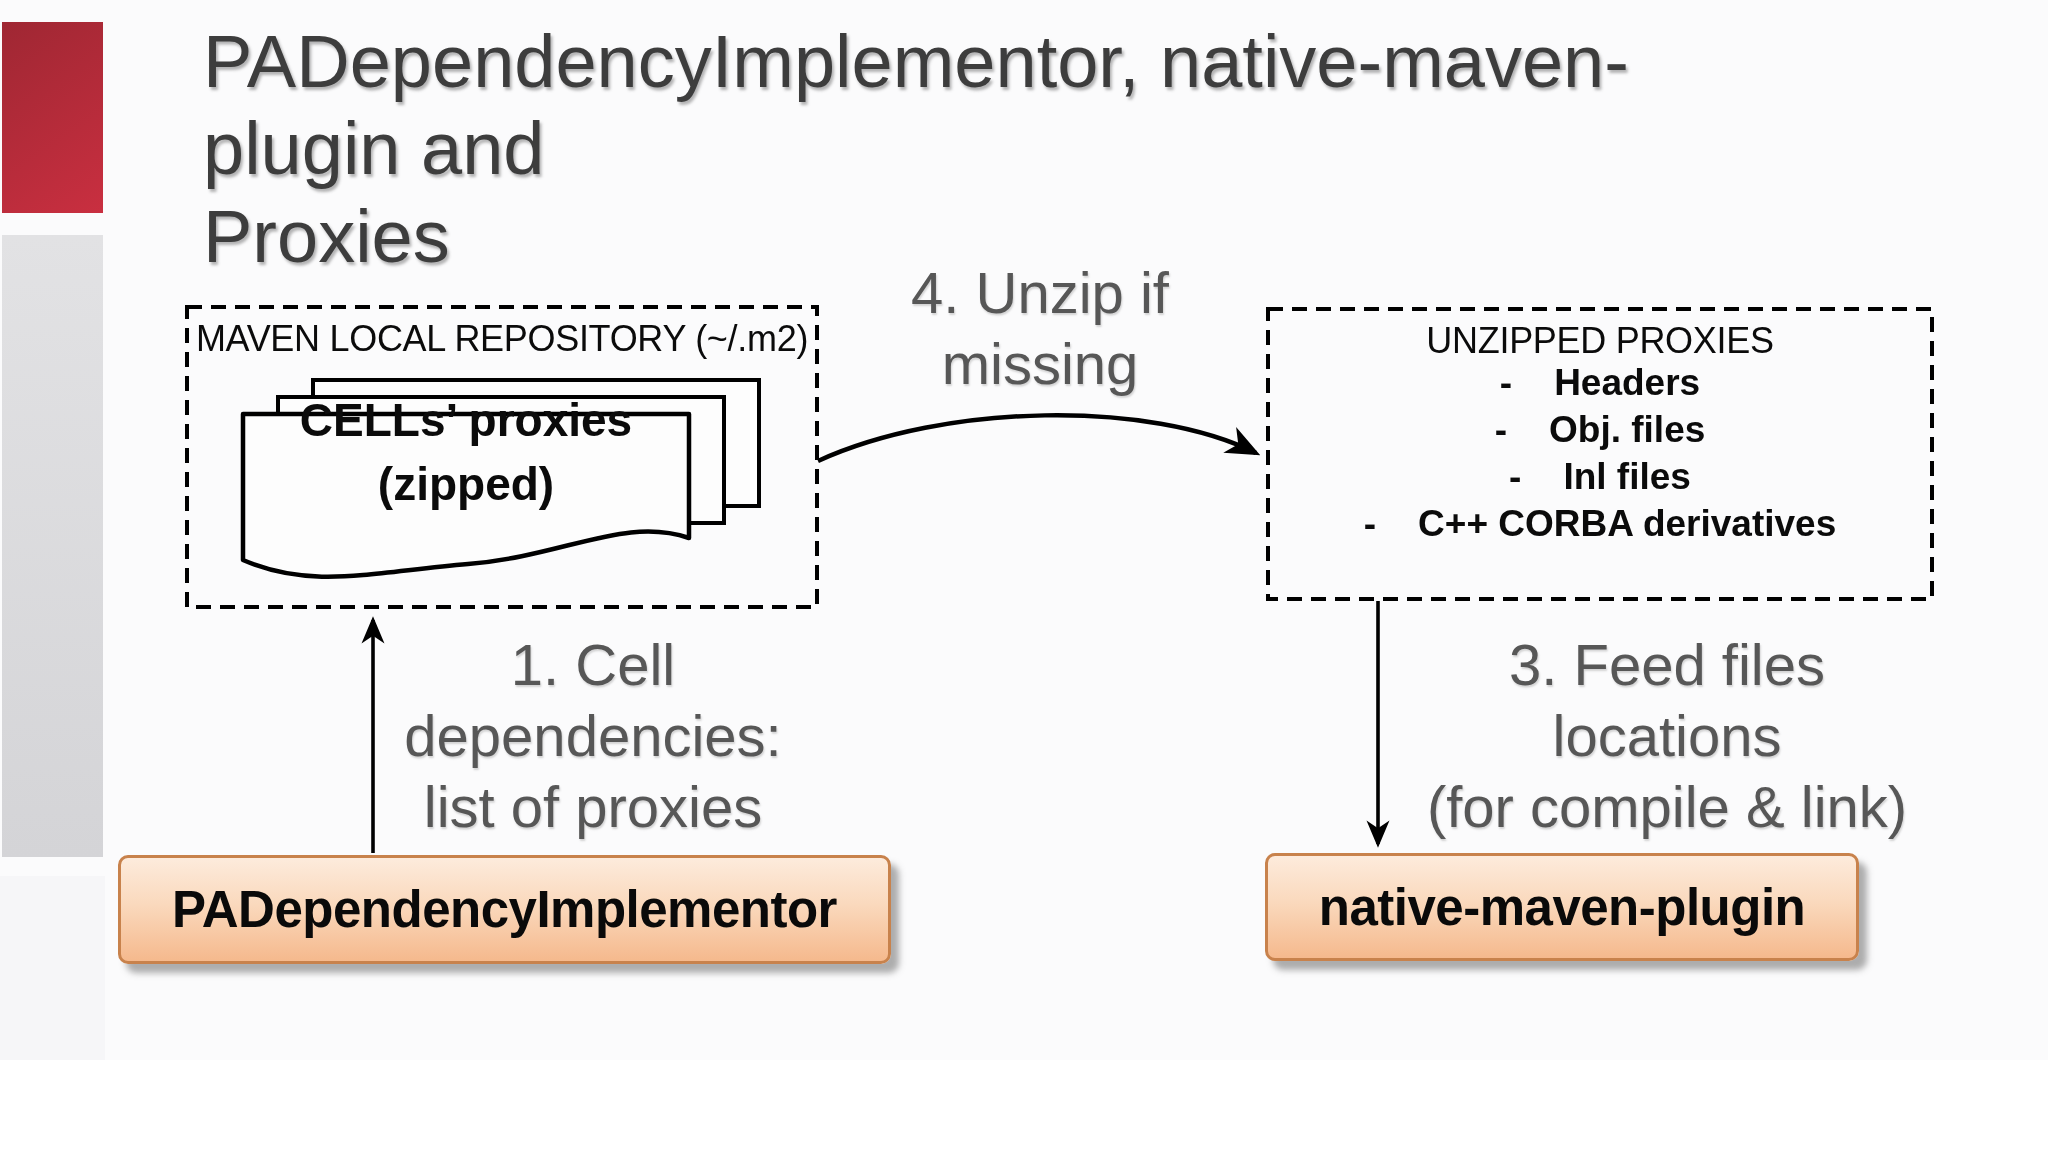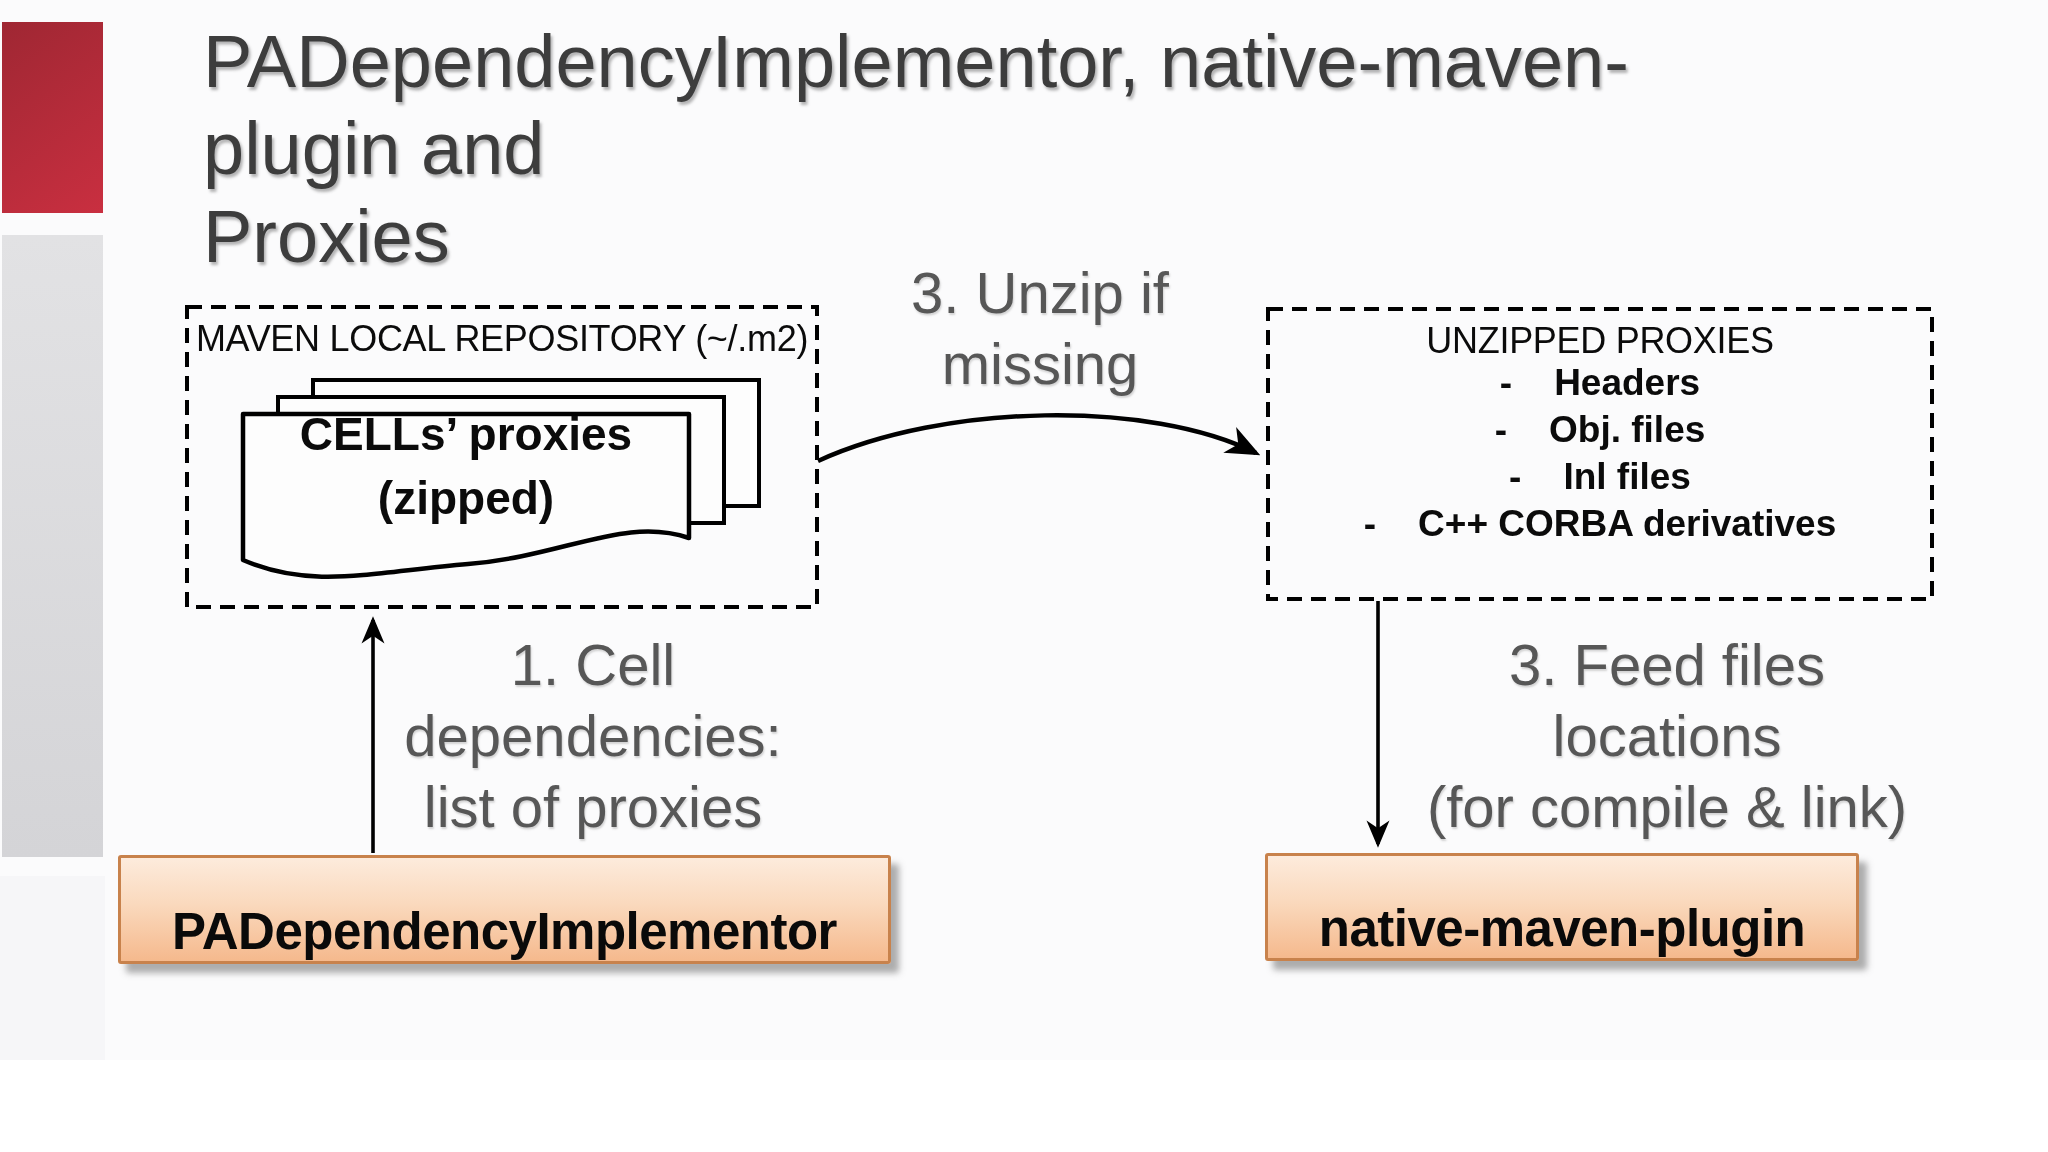--- a/index.html
+++ b/index.html
@@ -37,21 +37,21 @@
   .title .tl{display:block;}
   
   .shapes{position:absolute;left:0;top:0;width:2048px;height:1152px;}
   
   .mv-title{
     position:absolute;left:187px;top:318px;width:630px;
     text-align:center;font-size:36px;font-weight:400;color:#0b0b0b;
     letter-spacing:-0.3px;
   }
   .doc-text{
-    position:absolute;left:243px;top:402px;width:446px;
+    position:absolute;left:243px;top:388px;width:446px;
     text-align:center;font-size:46px;font-weight:700;color:#0b0b0b;
     line-height:1.4;
   }
   .uz-title{
     position:absolute;left:1268px;top:320px;width:664px;
     text-align:center;font-size:36px;font-weight:400;color:#0b0b0b;
     letter-spacing:-0.3px;
   }
   .uz-list{
     position:absolute;left:1268px;top:362px;width:664px;
@@ -67,23 +67,23 @@
     font-size:58px;color:#575757;line-height:1.22;
     text-shadow:1px 2px 2px rgba(120,120,120,0.30);
   }
   .step .ln{display:block;}
   .step1{left:393px;top:630px;width:400px;}
   .step2{left:840px;top:258px;width:400px;}
   .step3{left:1367px;top:630px;width:600px;}
   
   .node{
     position:absolute;
-    display:flex;align-items:flex-end;justify-content:center;
+    display:flex;align-items:center;justify-content:center;
     background:linear-gradient(180deg,#fdebdc 0%,#fad9bd 45%,#f5b98d 100%);
-    border:3px solid #c8824c;border-radius:3px;
+    border:3px solid #c8824c;border-radius:10px;
     box-shadow:8px 9px 6px rgba(95,95,95,0.50);
     font-size:51px;font-weight:700;color:#0a0a0a;
     letter-spacing:-0.5px;
   }
   .node-pa{left:118px;top:855px;width:767px;height:103px;}
   .node-nmp{left:1265px;top:853px;width:588px;height:102px;}
 </style>
 </head>
 <body>
 
@@ -148,21 +148,21 @@
       <span>C++ CORBA derivatives</span>
     </div>
   </div>
 
   <div class="step step1">
     <span class="ln">1. Cell</span>
     <span class="ln">dependencies:</span>
     <span class="ln">list of proxies</span>
   </div>
   <div class="step step2">
-    <span class="ln">3. Unzip if</span>
+    <span class="ln">4. Unzip if</span>
     <span class="ln">missing</span>
   </div>
   <div class="step step3">
     <span class="ln">3. Feed files</span>
     <span class="ln">locations</span>
     <span class="ln">(for compile &amp; link)</span>
   </div>
 
   <div class="node node-pa">
     <span>PADependencyImplementor</span>

